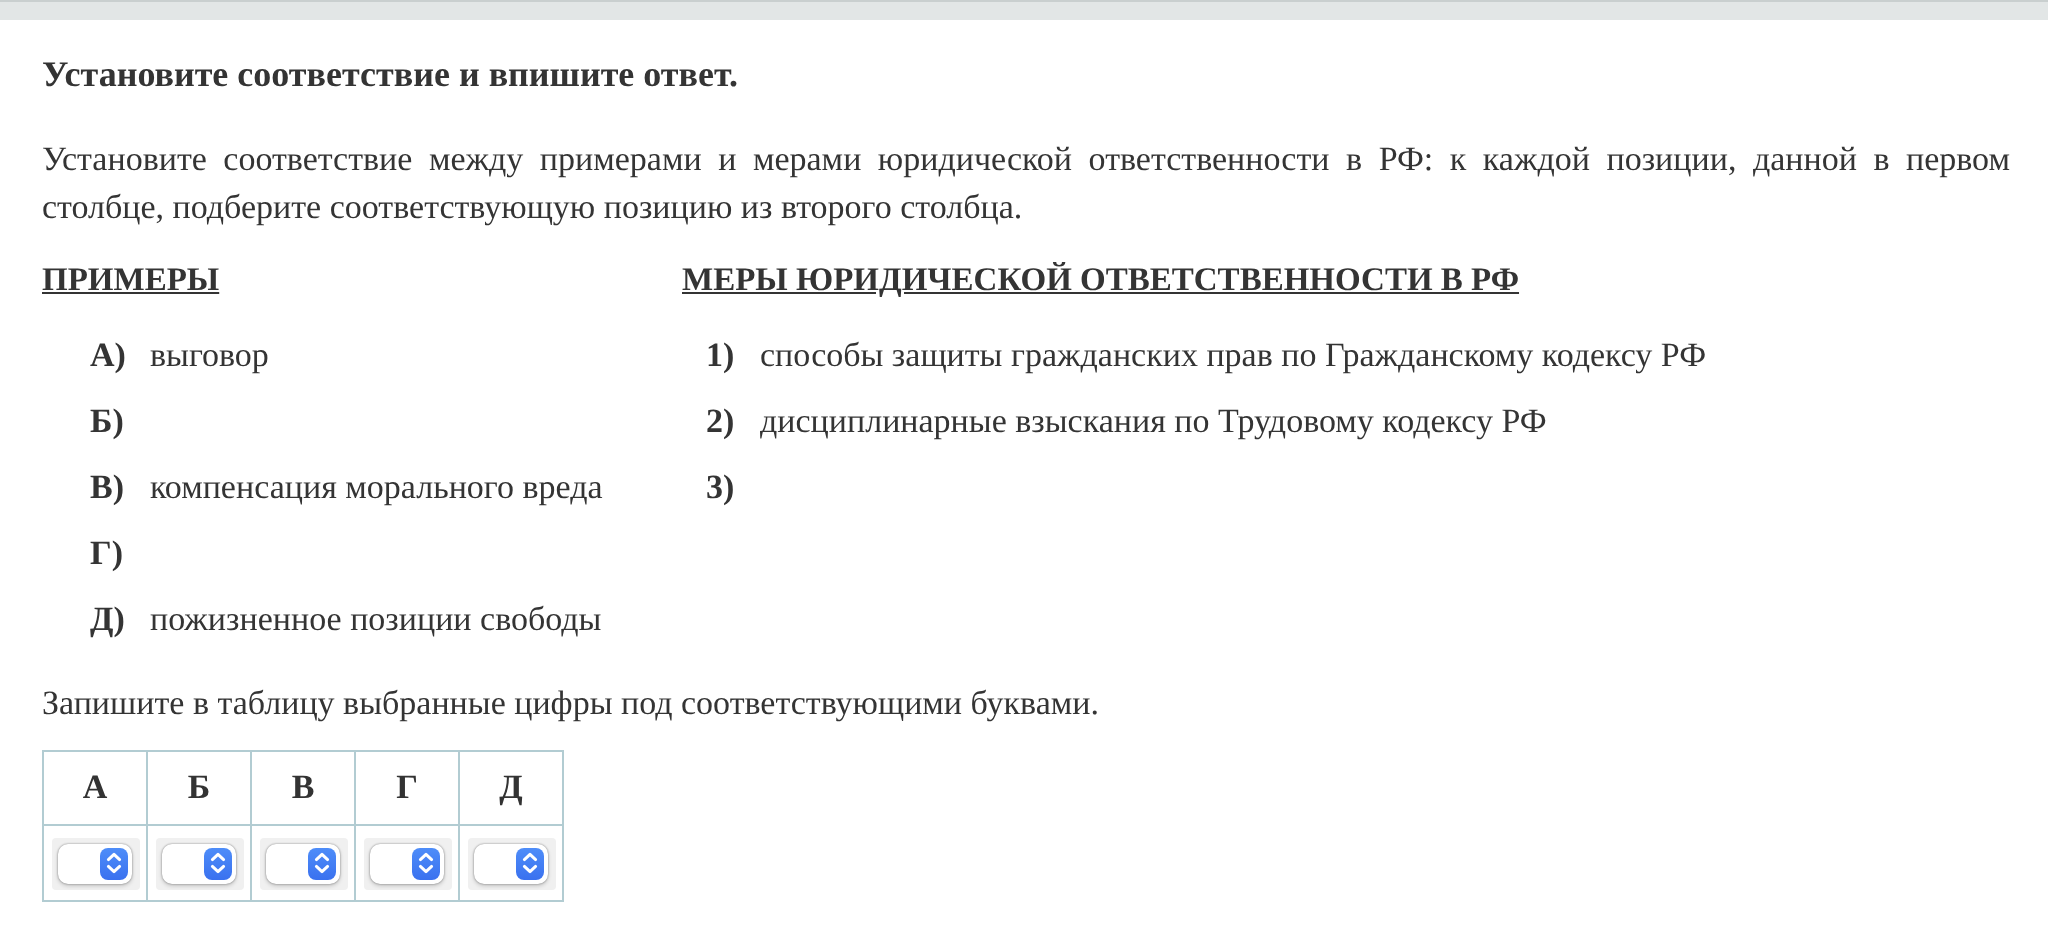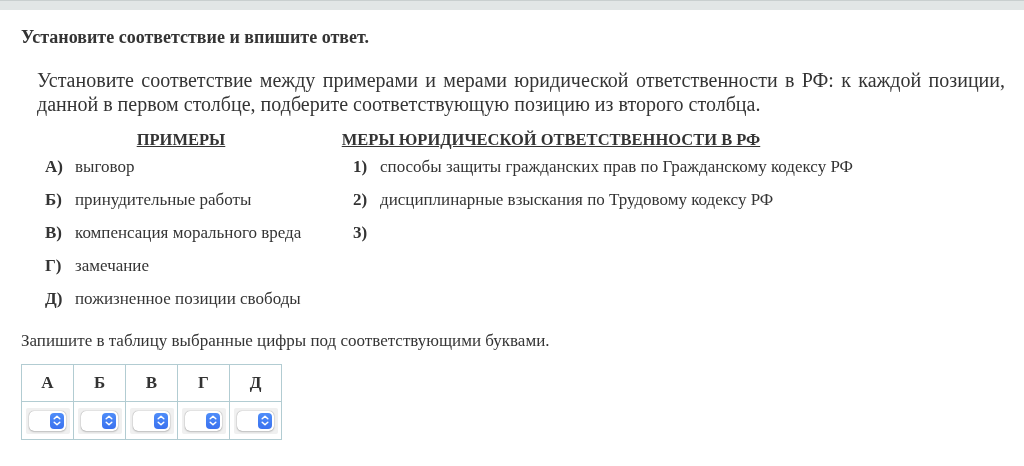--- a/index.html
+++ b/index.html
@@ -16,35 +16,34 @@
   }
   .content { padding: 0 19px 0 21px; }
   .task-title {
     margin-top: 17px;
     font-size: 18px;
     font-weight: bold;
     line-height: 20px;
   }
   .task-desc {
     margin-top: 21px;
-    font-size: 20px;
+    font-size: 17px;
     line-height: 24px;
     text-align: justify;
-    margin-left: 16px;
   }
   .match { display: flex; margin-top: 14px; }
   .col-left  { width: 320px; flex-shrink: 0; }
   .col-right { width: 420px; flex-shrink: 0; }
   .col-header {
-    text-align: center;
     font-weight: bold;
     font-size: 16.5px;
     line-height: 20px;
     text-decoration: underline;
     white-space: nowrap;
+    margin-bottom: 11px;
   }
   .item {
     display: flex;
     align-items: baseline;
     height: 33px;
     font-size: 17px;
     line-height: 33px;
     white-space: nowrap;
   }
   .col-left  .item { padding-left: 24px; }
@@ -118,29 +117,27 @@
 
   <div class="match">
     <div class="col-left">
       <div class="col-header">ПРИМЕРЫ</div>
       <div class="item">
         <span class="marker">А)</span>
         <span>выговор</span>
       </div>
       <div class="item">
         <span class="marker">Б)</span>
-        <span>принудительные работы</span>
       </div>
       <div class="item">
         <span class="marker">В)</span>
         <span>компенсация морального вреда</span>
       </div>
       <div class="item">
         <span class="marker">Г)</span>
-        <span>замечание</span>
       </div>
       <div class="item">
         <span class="marker">Д)</span>
         <span>пожизненное позиции свободы</span>
       </div>
     </div>
 
     <div class="col-right">
       <div class="col-header">МЕРЫ ЮРИДИЧЕСКОЙ ОТВЕТСТВЕННОСТИ В РФ</div>
       <div class="item">

